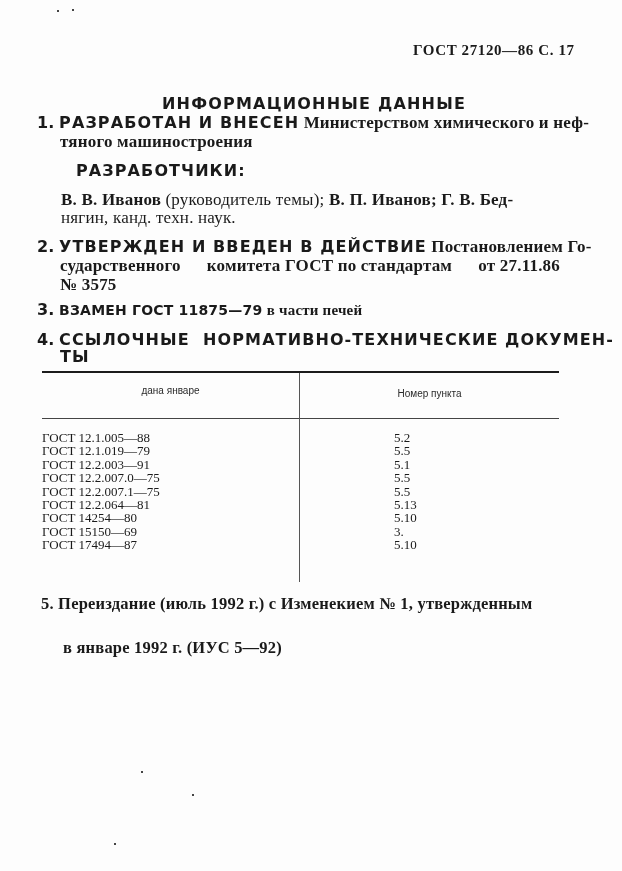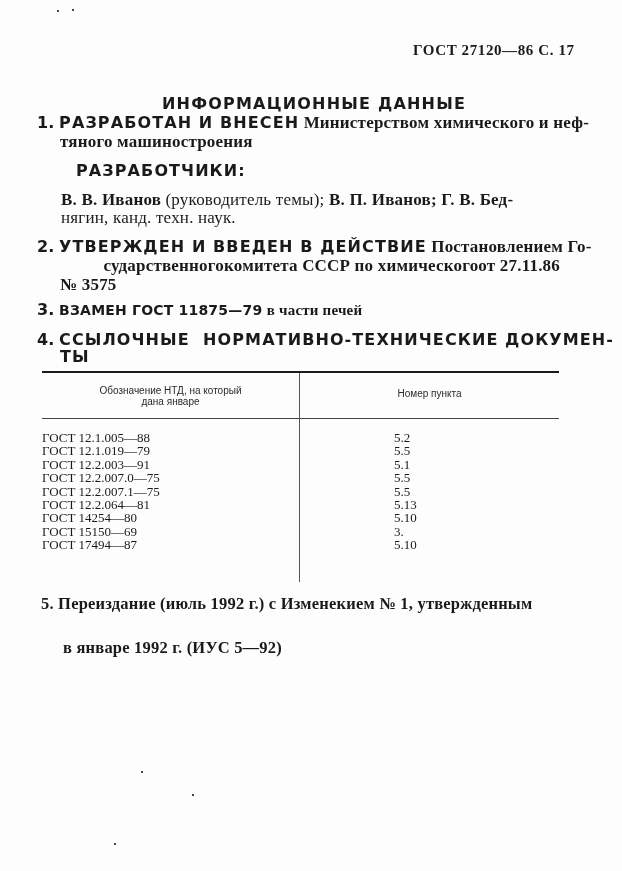--- a/index.html
+++ b/index.html
@@ -81,23 +81,23 @@
   <span class="bold">В. П. Иванов;</span>
   <span class="bold">Г. В. Бед-</span>
 </div>
 <div class="abs sec-line" style="left:61px; top:208px;">нягин, канд. техн. наук.</div>
 
 <div class="abs sec-line" style="left:37px; top:237px;">
   <span class="sec-num">2.</span>
   <span class="caps">УТВЕРЖДЕН И ВВЕДЕН В ДЕЙСТВИЕ</span>
   <span class="bold">Постановлением Го-</span>
 </div>
-<div class="abs sec-line bold" style="left:60px; top:256px; width:500px; display:flex; justify-content:flex-end;font-family:Liberation Serif, serif;">
+<div class="abs sec-line bold" style="left:60px; top:256px; width:500px; display:flex; justify-content:space-between;font-family:Liberation Serif, serif;">
   <span>сударственного</span>
-  <span>комитета СССР по химического</span>
+  <span>комитета ГОСТ по стандартам</span>
   <span>от 27.11.86</span>
 </div>
 <div class="abs sec-line bold" style="left:60px; top:275px;">№ 3575</div>
 
 <div class="abs sec-line" style="left:37px; top:300px;">
   <span class="sec-num">3.</span>
   <span class="bold" style="font-family:'DejaVu Sans',sans-serif; font-size:14px;">ВЗАМЕН ГОСТ 11875—79</span>
   <span class="bold" style="font-size:15px;">в части печей</span>
 </div>
 
@@ -106,21 +106,20 @@
   <span class="caps" style="white-space:pre;">ССЫЛОЧНЫЕ  НОРМАТИВНО-ТЕХНИЧЕСКИЕ ДОКУМЕН-</span>
 </div>
 <div class="abs caps" style="left:60px; top:347px;">ТЫ</div>
 
 <div class="table-wrap">
   <div class="table-top"></div>
   <div class="table-head-bottom"></div>
   <div class="table-vline"></div>
 
   <div class="th" style="left:0; top:14px; width:257px;">
-    <div>Обозначение НТД, на который</div>
     <div>дана январе</div>
   </div>
   <div class="th" style="left:258px; top:17px; width:259px;">Номер пункта</div>
 
   <div class="col1-cells">
     <div>ГОСТ 12.1.005—88</div>
     <div>ГОСТ 12.1.019—79</div>
     <div>ГОСТ 12.2.003—91</div>
     <div>ГОСТ 12.2.007.0—75</div>
     <div>ГОСТ 12.2.007.1—75</div>

